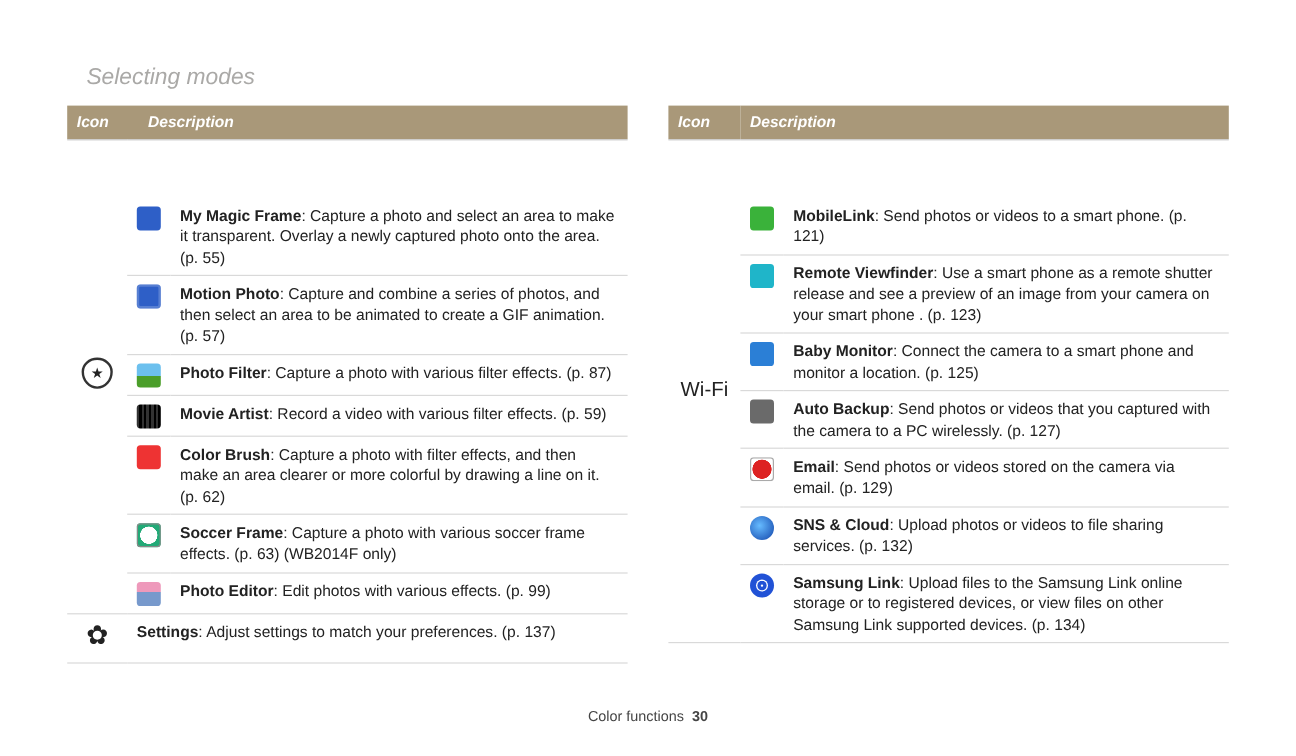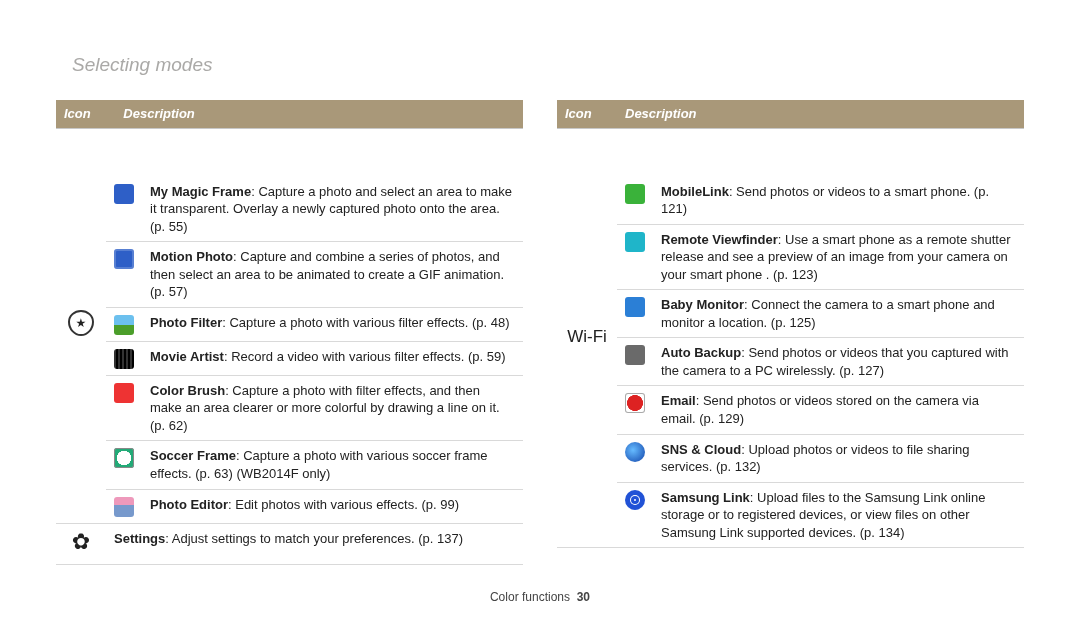--- a/index.html
+++ b/index.html
@@ -16,21 +16,21 @@
     top: 54px;
     left: 72px;
     font-size: 19px;
     font-style: italic;
     font-weight: 400;
     color: #aaa9a7;
   }
   .columns {
     display: flex;
     position: absolute;
-    top: 100px;
+    top: 88px;
     left: 56px;
     right: 56px;
     gap: 34px;
   }
   .col {
     flex: 1;
   }
   table.modes {
     width: 100%;
     border-collapse: collapse;
@@ -152,21 +152,21 @@
                   <tr>
                 <td class="item-icon-cell"><span class="icon ic-blue"></span></td>
                 <td class="desc"><b>My Magic Frame</b><span>: Capture a photo and select an area to make it transparent. Overlay a newly captured photo onto the area. (p. 55)</span></td>
               </tr>
               <tr>
                 <td class="item-icon-cell"><span class="icon ic-bframe"></span></td>
                 <td class="desc"><b>Motion Photo</b><span>: Capture and combine a series of photos, and then select an area to be animated to create a GIF animation. (p. 57)</span></td>
               </tr>
               <tr>
                 <td class="item-icon-cell"><span class="icon ic-photo"></span></td>
-                <td class="desc"><b>Photo Filter</b><span>: Capture a photo with various filter effects. (p. 48)</span></td>
+                <td class="desc"><b>Photo Filter</b><span>: Capture a photo with various filter effects. (p. 87)</span></td>
               </tr>
               <tr>
                 <td class="item-icon-cell"><span class="icon ic-film"></span></td>
                 <td class="desc"><b>Movie Artist</b><span>: Record a video with various filter effects. (p. 59)</span></td>
               </tr>
               <tr>
                 <td class="item-icon-cell"><span class="icon ic-brush"></span></td>
                 <td class="desc"><b>Color Brush</b><span>: Capture a photo with filter effects, and then make an area clearer or more colorful by drawing a line on it. (p. 62)</span></td>
               </tr>
               <tr>

